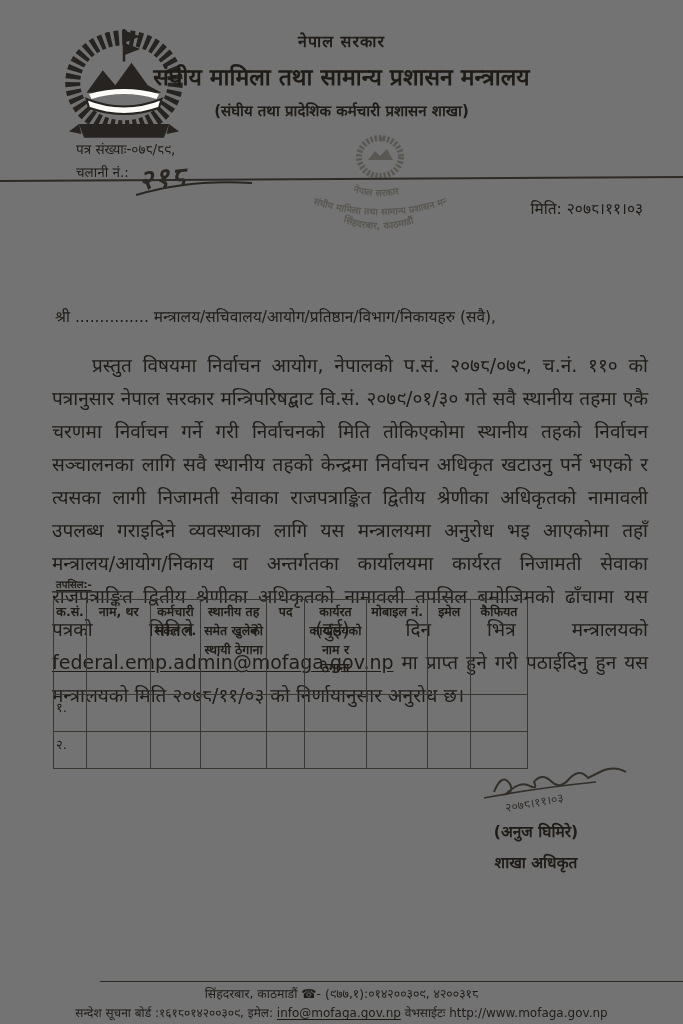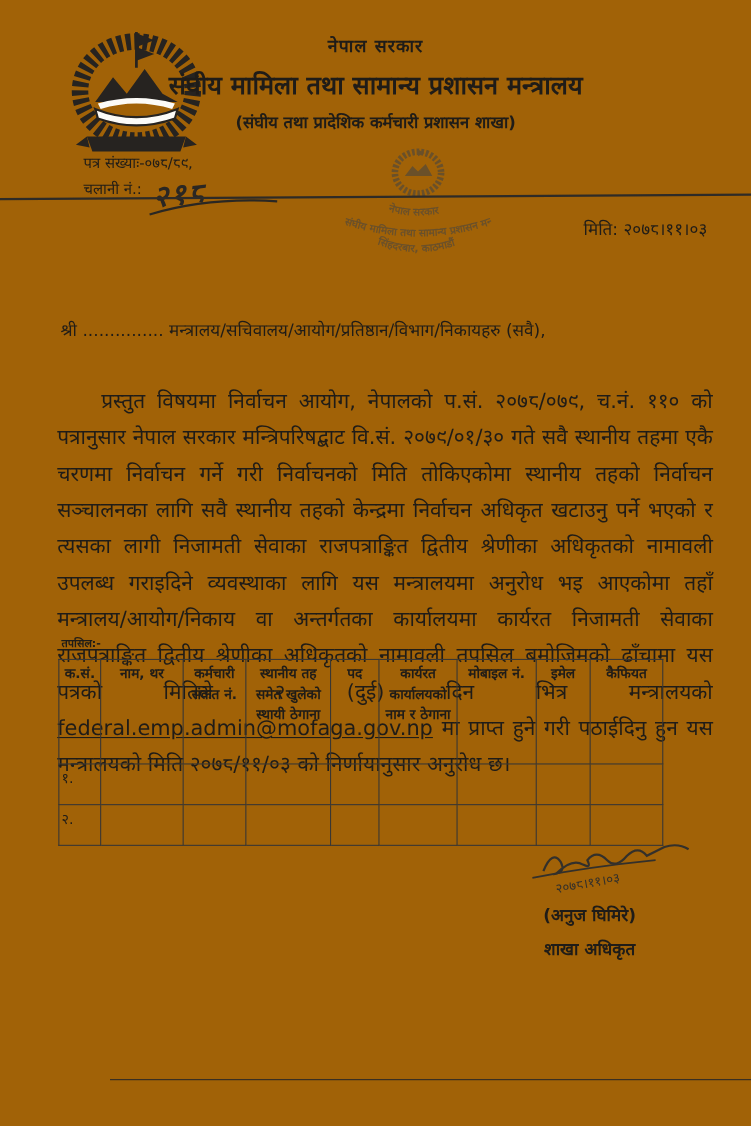--- a/index.html
+++ b/index.html
@@ -1,20 +1,20 @@
 <!DOCTYPE html>
 <html lang="ne"><head>
 <meta charset="utf-8">
 <style>
   html,body{margin:0;padding:0;background:#eceae5;}
   .page{
     position:relative;
     width:683px;height:1024px;
     margin:0 auto;
-    background:#a16207;
+    background:#737373;
     font-family:"DejaVu Sans",sans-serif;
     color:#1f1c18;
     overflow:hidden;
   }
   
   .emblem{position:absolute;top:24px;left:60px;width:128px;height:120px;}
   .head-center{position:absolute;top:30px;left:0;width:100%;text-align:center;}
   .govt{font-size:16px;font-weight:bold;letter-spacing:1px;}
   .ministry{font-size:23px;font-weight:bold;margin-top:8px;}
   .branch{font-size:15px;font-weight:bold;margin-top:8px;}
@@ -29,32 +29,32 @@
   .chalani-swash{position:absolute;left:58px;top:16px;width:120px;height:22px;}
   
   .stamp{position:absolute;top:130px;left:295px;width:170px;height:115px;opacity:.62;}
   
   .head-rule{position:absolute;top:178px;left:-4px;width:692px;border-top:2.5px solid #2e2b27;transform:rotate(-.35deg);}
   
   .letter-date{position:absolute;top:197px;right:40px;font-size:15.5px;}
   
   .subject{position:absolute;top:244px;left:0;width:100%;text-align:center;font-size:15.5px;font-weight:bold;}
   .subject .und{text-decoration:underline;text-underline-offset:3px;}
-  .addressee{position:absolute;top:288px;left:55px;font-size:15.5px;text-align:center;}
+  .addressee{position:absolute;top:305px;left:55px;font-size:15.5px;text-align:center;}
   
   .body-par{
     position:absolute;top:330px;left:52px;width:596px;
     font-size:19px;line-height:1.74;text-align:justify;
     text-indent:40px;
   }
   .email-link{text-decoration:underline;text-underline-offset:2px;color:#1f1c18;}
   
   .tapasil{position:absolute;top:577px;left:56px;font-size:10px;font-weight:bold;text-decoration:underline;text-underline-offset:2px;}
   table.roster{
-    position:absolute;top:599px;left:53px;width:550px;
+    position:absolute;top:599px;left:53px;width:475px;
     border-collapse:collapse;table-layout:fixed;
     font-size:12.5px;
   }
   table.roster th,table.roster td{border:1.4px solid #3a3733;padding:3px 2px;vertical-align:top;}
   table.roster th{font-weight:bold;text-align:center;line-height:1.5;height:88px;}
   table.roster td{height:30px;font-size:13px;}
   
   .sig-block{position:absolute;top:762px;right:42px;width:210px;text-align:center;}
   .sig-scribble{width:160px;height:58px;margin-left:40px;}
   .sig-name{font-size:15.5px;font-weight:bold;margin-top:-4px;}
@@ -181,14 +181,20 @@
     <svg class="sig-scribble" viewBox="0 0 160 58" aria-hidden="true">
       <path d="M18 30 Q26 10 34 22 Q38 30 30 32 Q44 18 54 24 Q62 28 58 20 Q66 10 76 20 Q84 28 94 16 Q104 6 112 16 L128 8 Q140 4 150 10" fill="none" stroke="#33302b" stroke-width="2"></path>
       <path d="M8 36 Q60 26 120 20" fill="none" stroke="#33302b" stroke-width="1.6"></path>
       <text x="30" y="50" transform="rotate(-10 30 50)" font-size="12" fill="#33302b" font-family="DejaVu Sans, sans-serif">२०७८।११।०३</text>
     </svg>
     <div class="sig-name">(अनुज घिमिरे)</div>
     <div class="sig-post">शाखा अधिकृत</div>
   </div>
 
   <div class="foot-rule"></div>
+  <div class="footer">
+    <div>सिंहदरबार, काठमाडौं ☎- (९७७,१):०१४२००३०९, ४२००३१८</div>
+    <div class="sub">
+      <span>सन्देश सूचना बोर्ड :१६१८०१४२००३०९, इमेल: </span><a class="email-link" href="#">info@mofaga.gov.np</a><span> वेभसाईटः </span><a class="email-link" style="text-decoration:none;" href="#">http://www.mofaga.gov.np</a>
+    </div>
+  </div>
 
 </div>
 
 </body></html>

